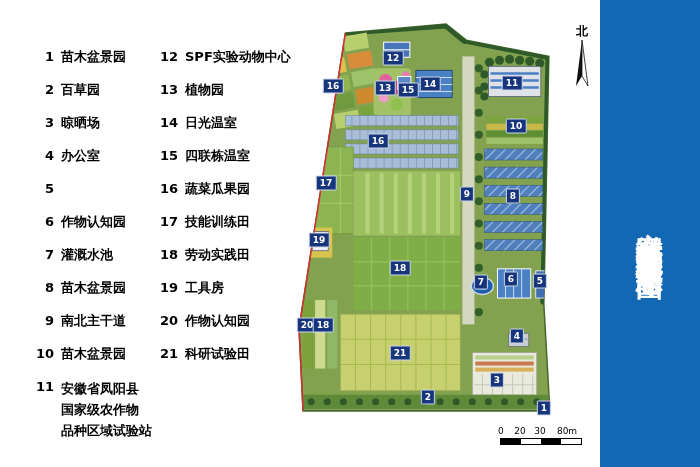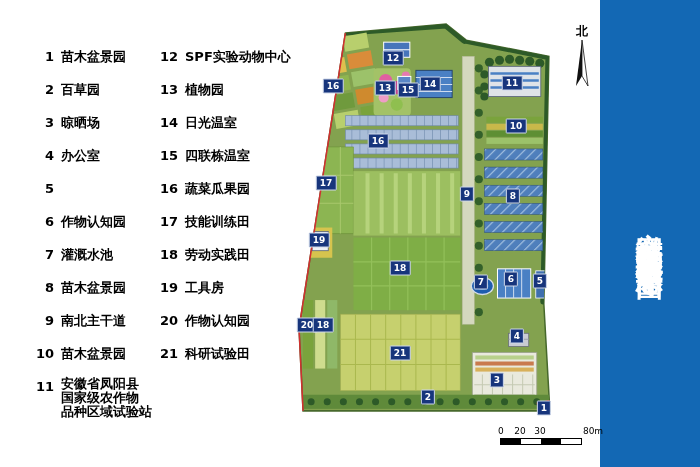--- a/index.html
+++ b/index.html
@@ -11,21 +11,21 @@
 
   
   .legend{position:absolute;left:34px;top:40px;display:flex;}
   .col1{width:118px;}
   .col2{width:142px;margin-left:6px;}
   .lrow{display:flex;align-items:flex-start;height:33px;font-size:13px;font-weight:600;color:#000;}
   .lrow .num{width:20px;text-align:right;margin-right:7px;line-height:33px;flex:none;}
   .lrow .lbl{line-height:33px;white-space:pre-line;}
   .lrow.multi{height:auto;}
   .lrow.multi .num{line-height:17px;padding-top:8px;}
-  .lrow.multi .lbl{line-height:14px;padding-top:8px;font-family:Liberation Mono, monospace;}
+  .lrow.multi .lbl{line-height:21px;padding-top:8px;}
 
   
   .map{position:absolute;left:295px;top:18px;width:272px;height:412px;}
   .map svg{position:absolute;left:0;top:0;}
   .marker{
     position:absolute;transform:translate(-50%,-50%);
     background:#17357c;color:#fff;font-size:9px;font-weight:bold;line-height:1;
     padding:2px 3px;border:1px solid #cfd8ea;border-radius:1px;z-index:5;white-space:nowrap;
   }
 
@@ -33,21 +33,21 @@
   .compass{position:absolute;left:565px;top:24px;width:34px;text-align:center;z-index:4;}
   .compass-label{font-size:12px;font-weight:bold;color:#000;line-height:14px;}
 
   
   .scalebar{position:absolute;left:500px;top:426px;width:100px;z-index:4;}
   .scale-labels{position:relative;height:11px;font-size:9px;color:#000;}
   .scale-labels span{position:absolute;top:0;}
   .sl-0{left:-2px;}
   .sl-1{left:20px;transform:translateX(-50%);}
   .sl-2{left:40px;transform:translateX(-50%);}
-  .sl-3{left:90px;transform:translateX(-35%);}
+  .sl-3{left:64px;transform:translateX(-35%);}
   .scale-track{width:80px;height:5px;border:1px solid #000;display:flex;margin-top:1px;}
   .scale-track .seg{width:20px;height:100%;}
   .seg-b{background:#000;} .seg-w{background:#fff;}
 
   
   .banner{
     position:absolute;left:600px;top:0;width:100px;height:467px;background:#1368b4;
     display:flex;align-items:center;justify-content:center;
   }
   .banner-text{

